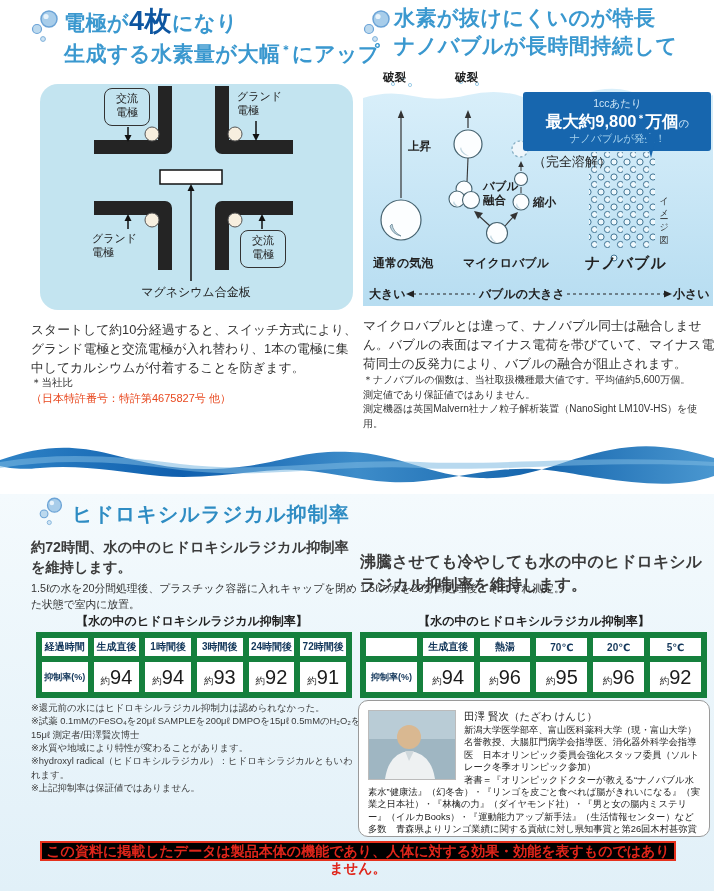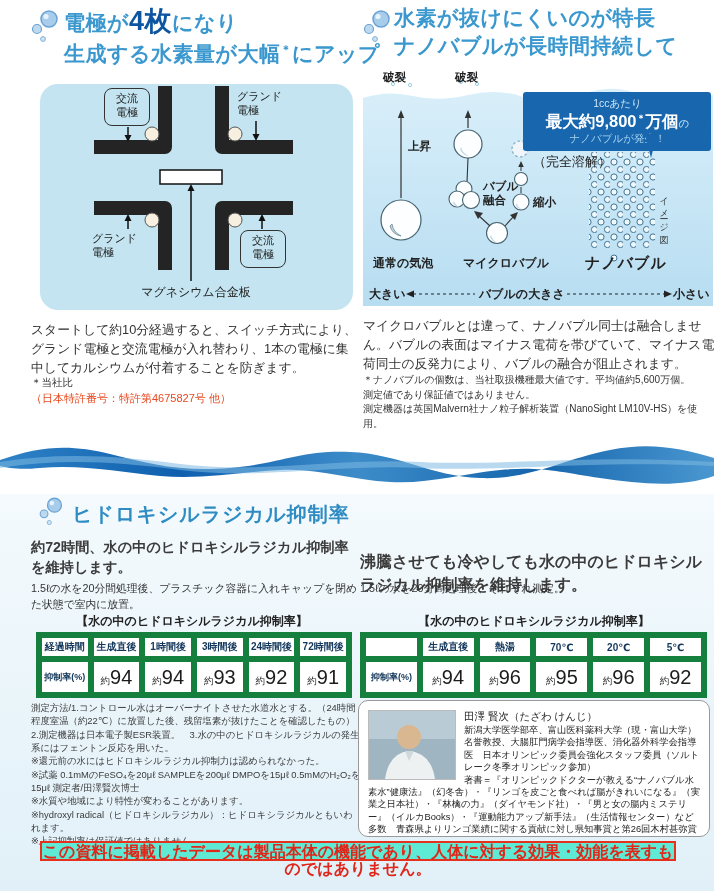--- a/index.html
+++ b/index.html
@@ -34,21 +34,21 @@
   table.data .hrow td{height:18px;font-size:10px;font-weight:bold;color:#12365a;}
   table.data .vrow td{height:30px;}
   .cell-label{font-size:9px;font-weight:bold;color:#12365a;}
   .val-prefix{font-size:9.5px;color:#222;}
   .val-num{font-size:20px;color:#1b1b1b;font-weight:500;}
   .fine-print{font-size:9.4px;line-height:1.42;color:#3a3a3a;}
   .profile-box{border:1.5px solid #9a9a9a;border-radius:10px;background:#fff;box-sizing:border-box;padding:8px 9px;overflow:hidden;}
   .profile-box .pname{font-size:10.5px;color:#222;line-height:1.4;}
   .profile-box .ptext{font-size:9.3px;color:#222;line-height:1.34;}
   .photo{float:left;width:88px;height:70px;margin:1px 8px 3px 0;border:1px solid #bbb;box-sizing:border-box;}
-  .disclaimer{border:2px solid #e5311d;background:#5eead4;color:#e0251a;font-size:16px;font-weight:bold;text-align:center;box-sizing:border-box;}
+  .disclaimer{border:2px solid #e5311d;background:#000000;color:#e0251a;font-size:14px;font-weight:bold;text-align:center;box-sizing:border-box;}
 </style>
 </head>
 <body>
 
 <div id="page">
 
   <div class="abs" style="left:30px;top:10px;width:30px;height:36px;">
     <svg width="30" height="36" viewBox="0 0 30 36">
       <circle cx="19" cy="9" r="8" fill="#a8cdea" stroke="#6ba3d6" stroke-width="1.5"></circle>
       <circle cx="16" cy="6.5" r="2.6" fill="#e8f3fb"></circle>
@@ -267,21 +267,20 @@
         <td><span class="val-prefix">約</span><span class="val-num">94</span></td>
         <td><span class="val-prefix">約</span><span class="val-num">94</span></td>
         <td><span class="val-prefix">約</span><span class="val-num">93</span></td>
         <td><span class="val-prefix">約</span><span class="val-num">92</span></td>
         <td><span class="val-prefix">約</span><span class="val-num">91</span></td>
       </tr>
     </tbody>
       </table>
   </div>
   <div class="abs fine-print" style="left:31px;top:701px;width:331px;">
-    <div>測定方法/1.コントロール水はオーバーナイトさせた水道水とする。（24時間程度室温（約22℃）に放置した後、残留塩素が抜けたことを確認したもの）　2.測定機器は日本電子製ESR装置。　3.水の中のヒドロキシルラジカルの発生系にはフェントン反応を用いた。</div>
     <div>※還元前の水にはヒドロキシルラジカル抑制力は認められなかった。</div>
     <div>※試薬 0.1mMのFeSO₄を20μℓ SAMPLEを200μℓ DMPOを15μℓ 0.5mMのH₂O₂を15μℓ 測定者/田澤賢次博士</div>
     <div>※水質や地域により特性が変わることがあります。</div>
     <div>※hydroxyl radical（ヒドロキシルラジカル）：ヒドロキシラジカルともいわれます。</div>
     <div>※上記抑制率は保証値ではありません。</div>
   </div>
 
   <div class="abs col-heading" style="left:360px;top:537px;width:355px;font-size:16px;margin-top:14px;">沸騰させても冷やしても水の中のヒドロキシルラジカル抑制率を維持します。</div>
   <div class="abs col-sub" style="left:360px;top:581px;width:350px;">1.5ℓの水を20分間処理後、それぞれ測定。</div>
   <div class="abs tbl-caption" style="left:360px;top:613px;width:348px;">【水の中のヒドロキシルラジカル抑制率】</div>

